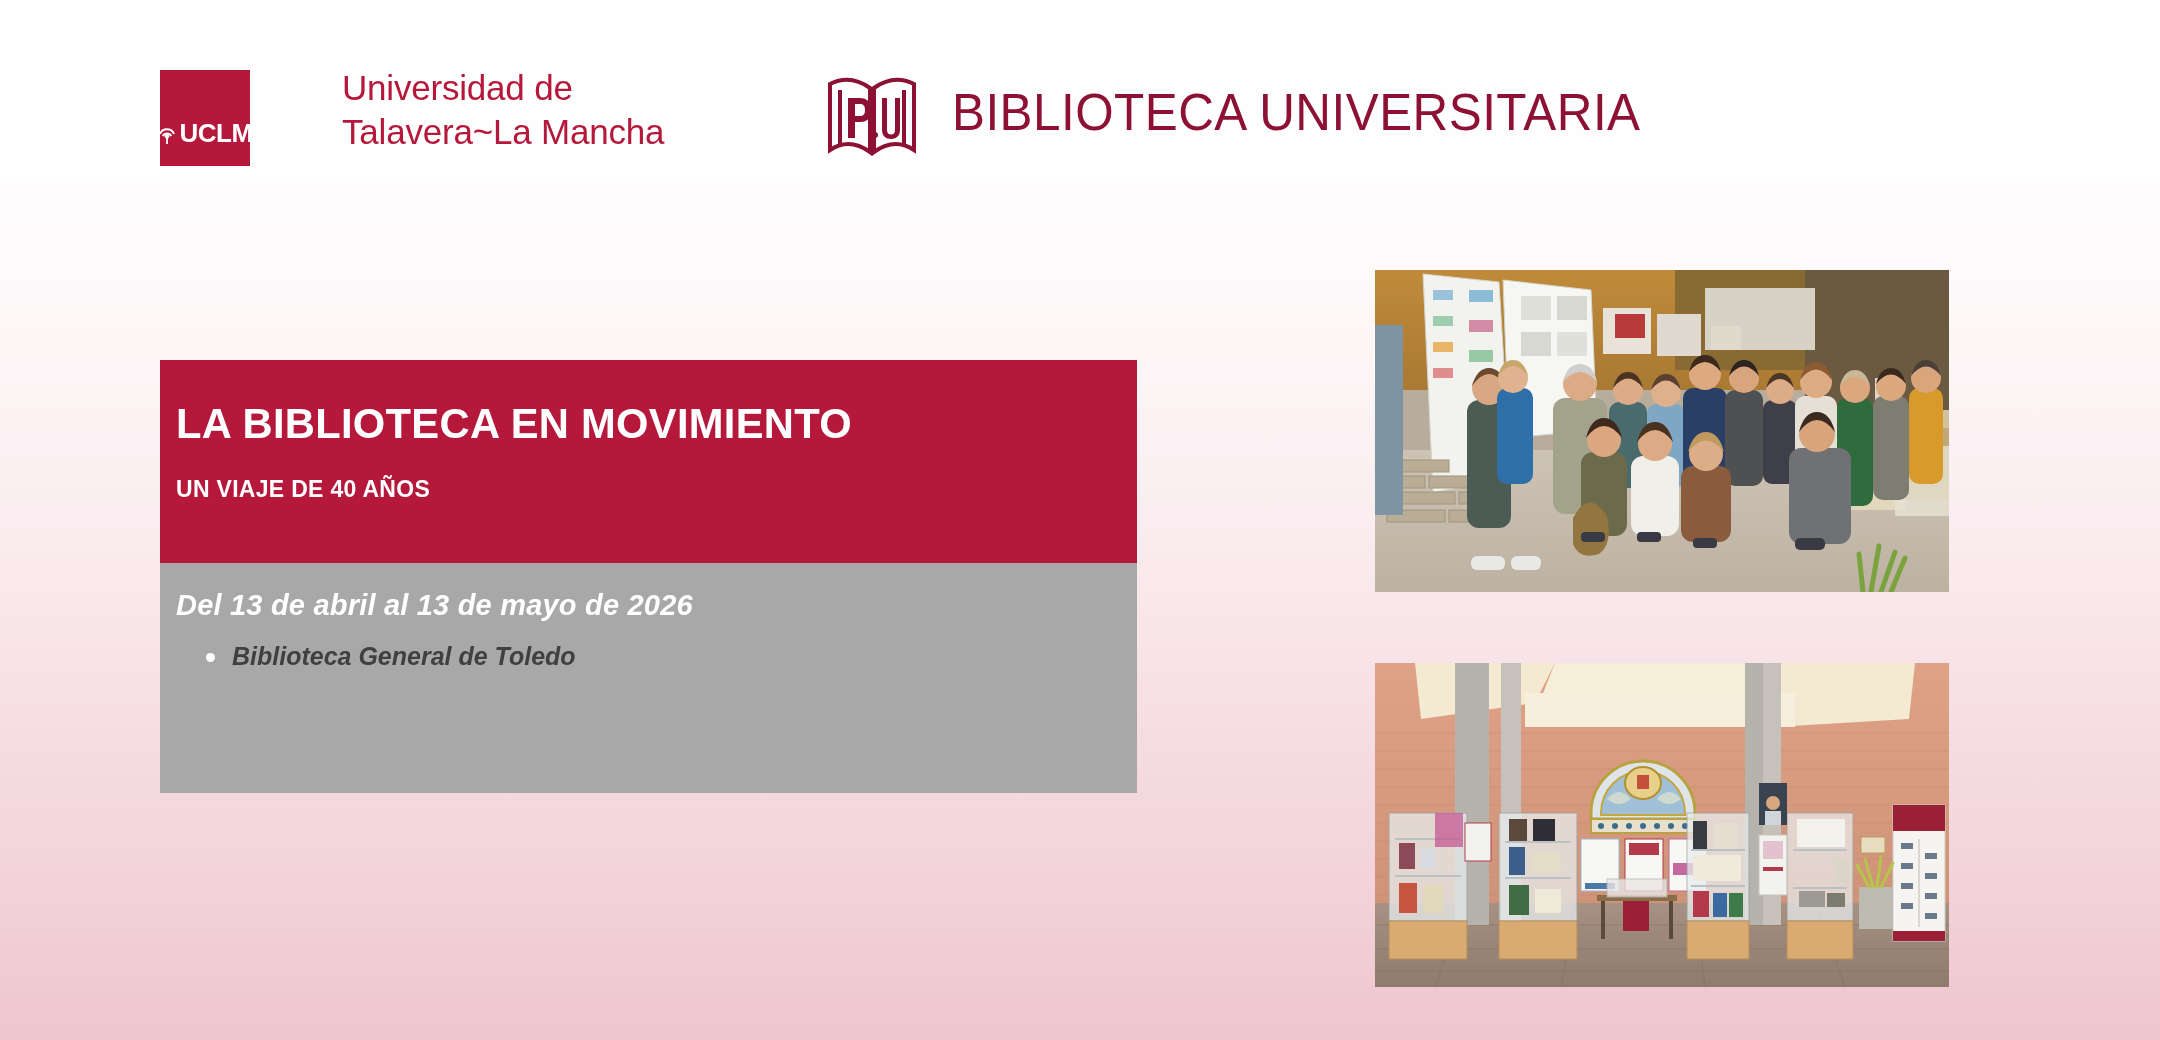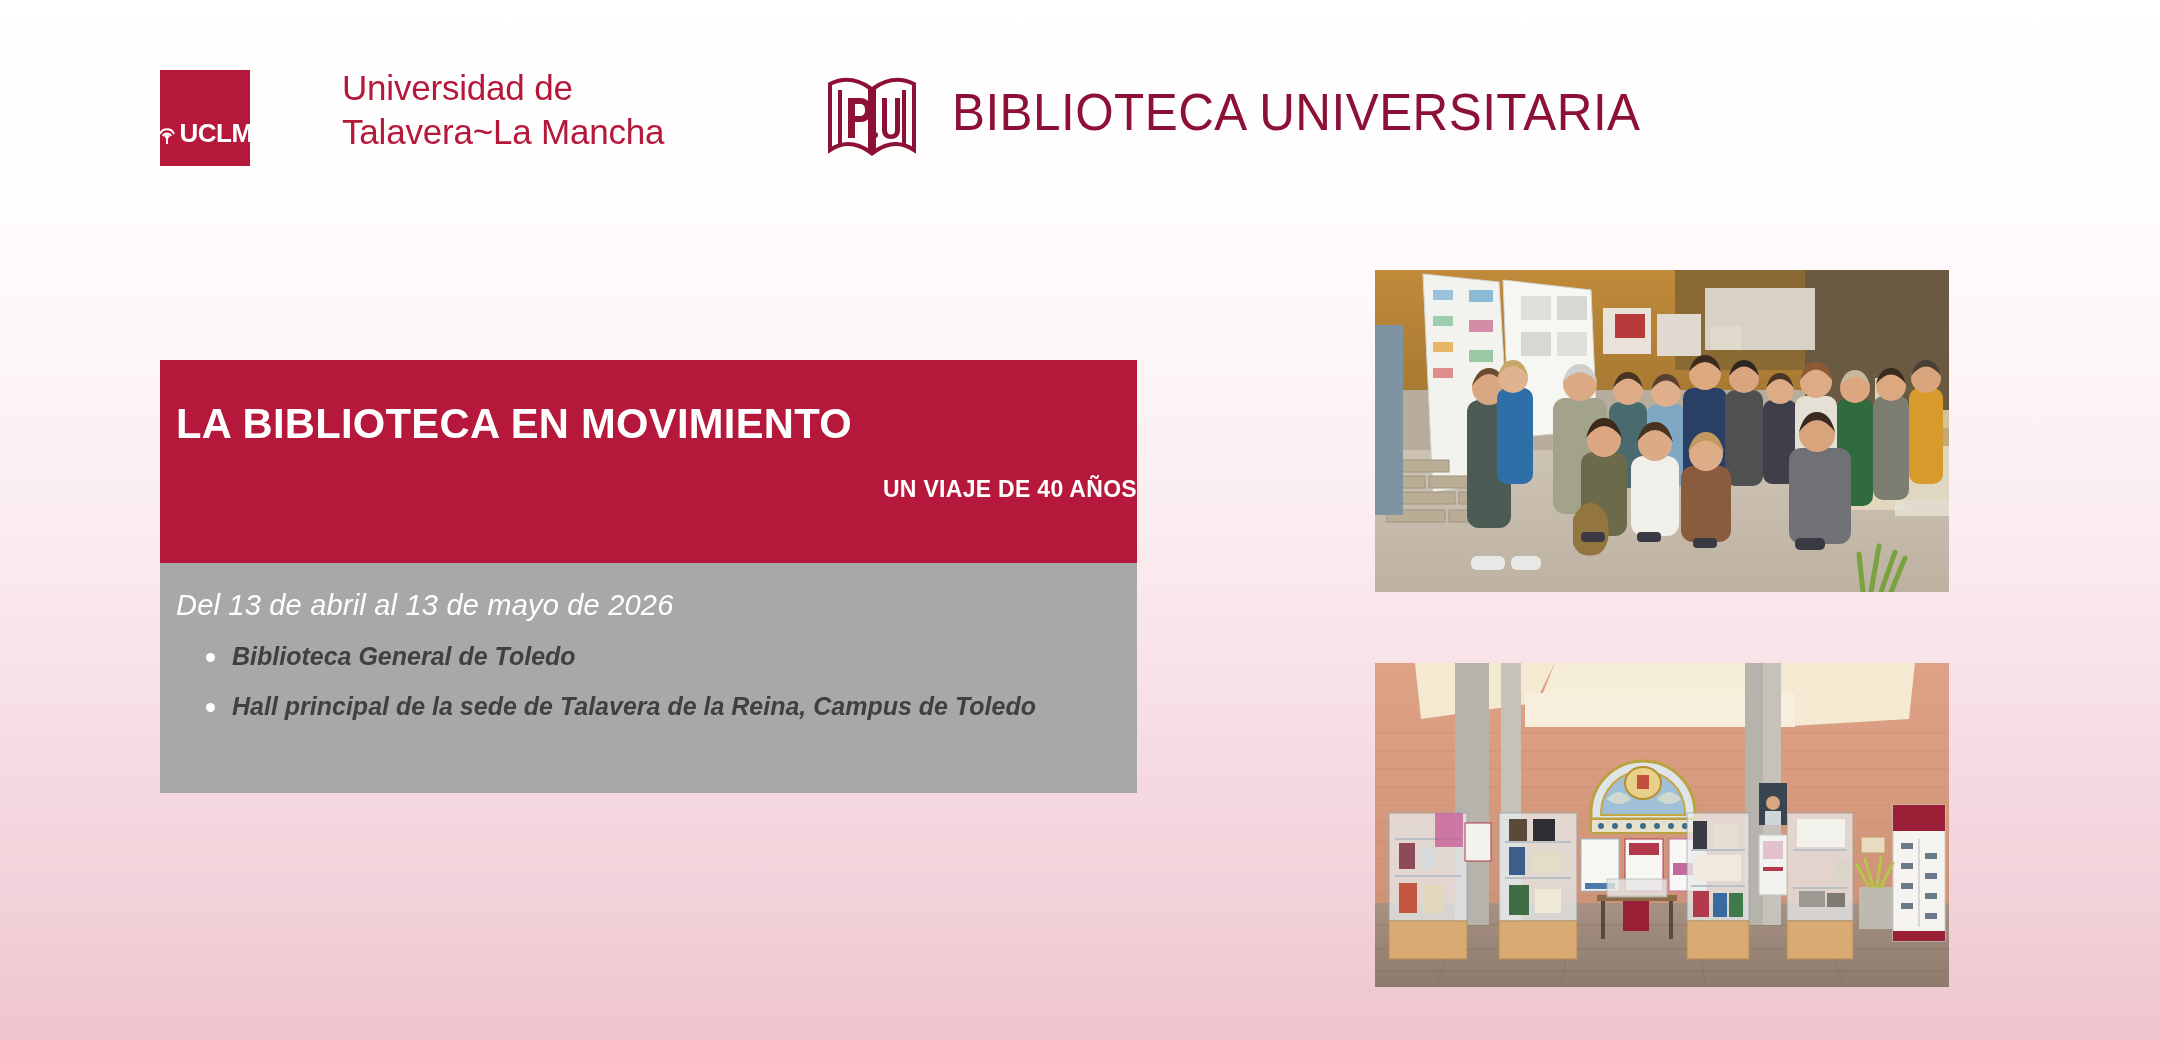--- a/index.html
+++ b/index.html
@@ -31,26 +31,26 @@
   .bu-text{color:#8c1134;font-size:52px;letter-spacing:0.5px;white-space:nowrap;
     font-family:"Liberation Sans",sans-serif;font-weight:400;
     transform:scaleX(0.95);transform-origin:left center;}
 
   
   .banner{position:absolute;left:160px;top:360px;width:977px;height:203px;
     background:#b5183a;box-sizing:border-box;padding:38px 0 8px 16px;}
   .banner-title{color:#ffffff;font-weight:bold;font-size:43px;line-height:50px;
     letter-spacing:0.3px;white-space:nowrap;transform:scaleX(0.97);transform-origin:left top;}
   .banner-sub{color:#ffffff;font-weight:bold;font-size:23px;line-height:30px;
-    margin-top:26px;letter-spacing:0.3px;white-space:nowrap;text-align:right;}
+    margin-top:26px;letter-spacing:0.3px;white-space:nowrap;}
 
   
   .infobox{position:absolute;left:160px;top:563px;width:977px;height:230px;
     background:#a8a8a8;box-sizing:border-box;padding:22px 0 0 16px;}
-  .info-date{color:#ffffff;font-weight:normal;font-style:italic;font-size:29px;
+  .info-date{color:#ffffff;font-weight:bold;font-style:italic;font-size:29px;
     line-height:40px;letter-spacing:0.2px;white-space:nowrap;}
   .info-list{list-style:none;margin:6px 0 0 0;padding:0;}
   .info-list li{color:#404040;font-weight:bold;font-style:italic;font-size:25px;
     line-height:50px;padding-left:56px;position:relative;max-width:900px;}
   .info-list li::before{content:"";position:absolute;left:30px;top:22px;
     width:9px;height:9px;border-radius:50%;background:#ffffff;}
 
   
   .photo{position:absolute;overflow:hidden;background:#cfcfcf;}
   .photo-top{left:1375px;top:270px;width:574px;height:322px;}
@@ -103,21 +103,20 @@
 
 <div class="banner">
   <div class="banner-title">LA BIBLIOTECA EN MOVIMIENTO</div>
   <div class="banner-sub">UN VIAJE DE 40 AÑOS</div>
 </div>
 
 <div class="infobox">
   <div class="info-date">Del 13 de abril al 13 de mayo de 2026</div>
   <ul class="info-list">
     <li>Biblioteca General de Toledo</li>
-    <li>Hall principal de la sede de Talavera de la Reina, Campus de Toledo</li>
   </ul>
 </div>
 
 <div class="photo photo-top">
   <svg viewBox="0 0 574 322" preserveAspectRatio="none" aria-hidden="true">
     <defs>
       <linearGradient id="wallg" x1="0" y1="0" x2="0" y2="1">
         <stop offset="0" stop-color="#c08a3a"></stop>
           <stop offset="1" stop-color="#a97a33"></stop>
       </linearGradient>

